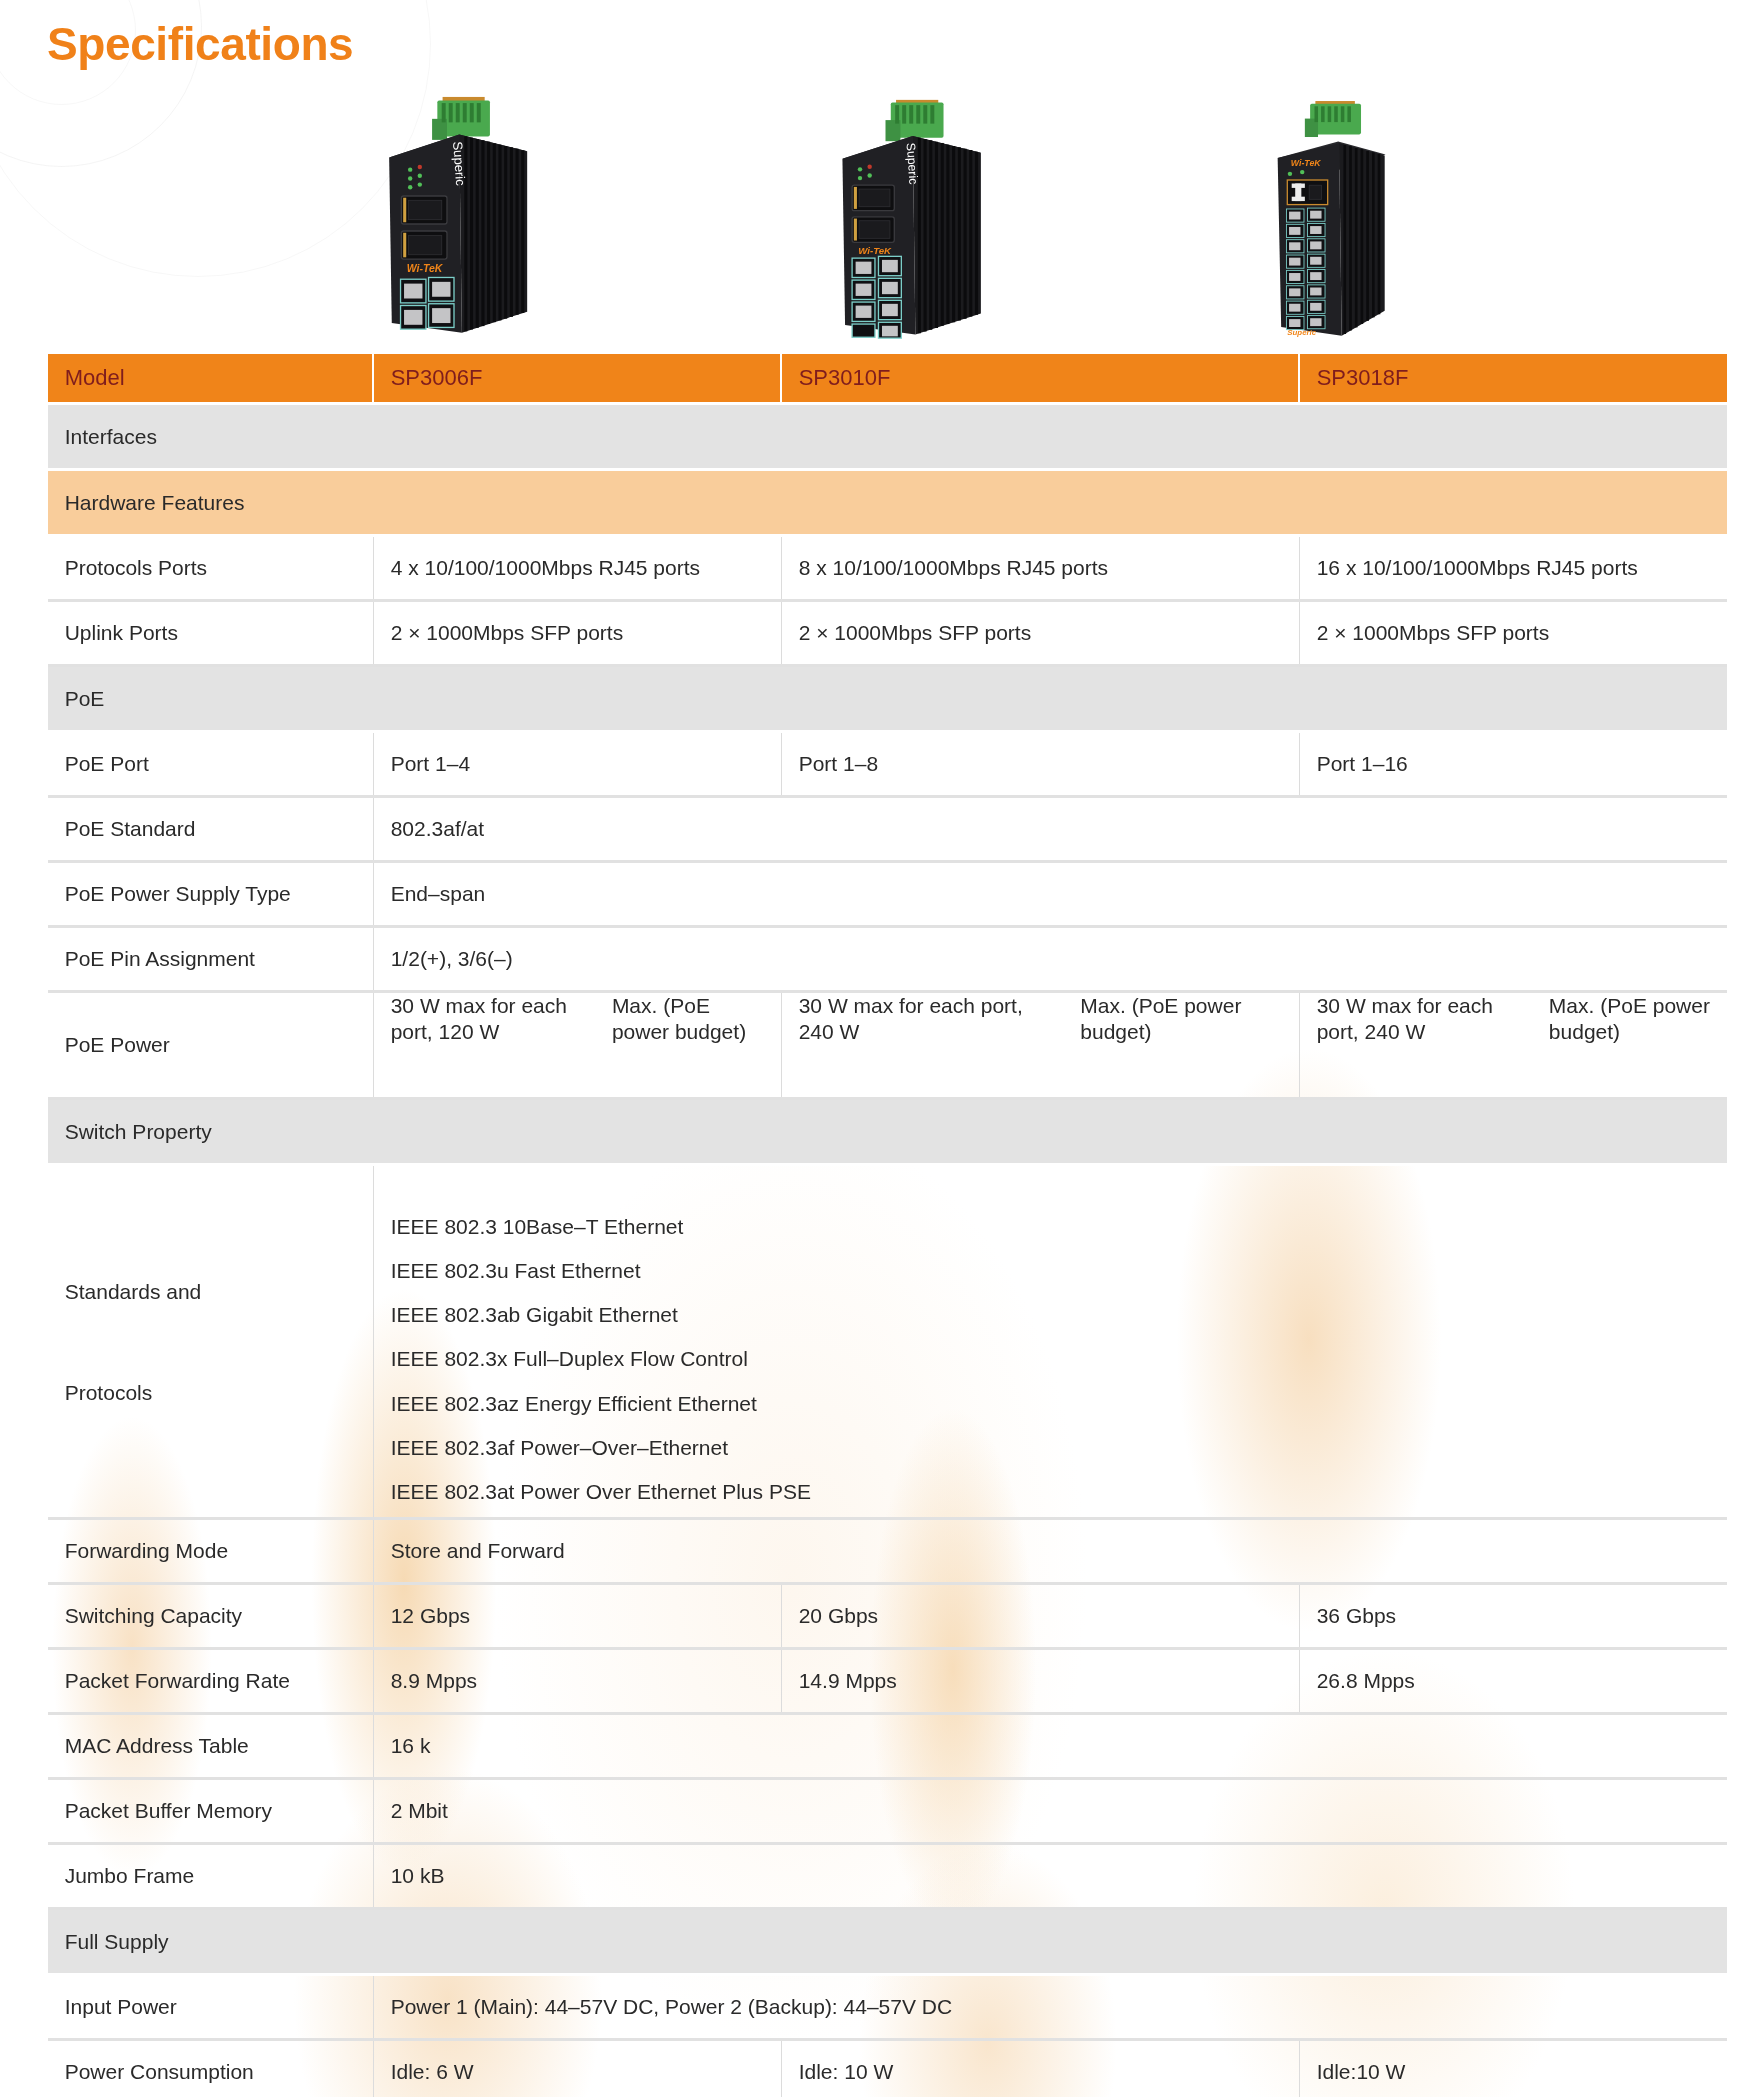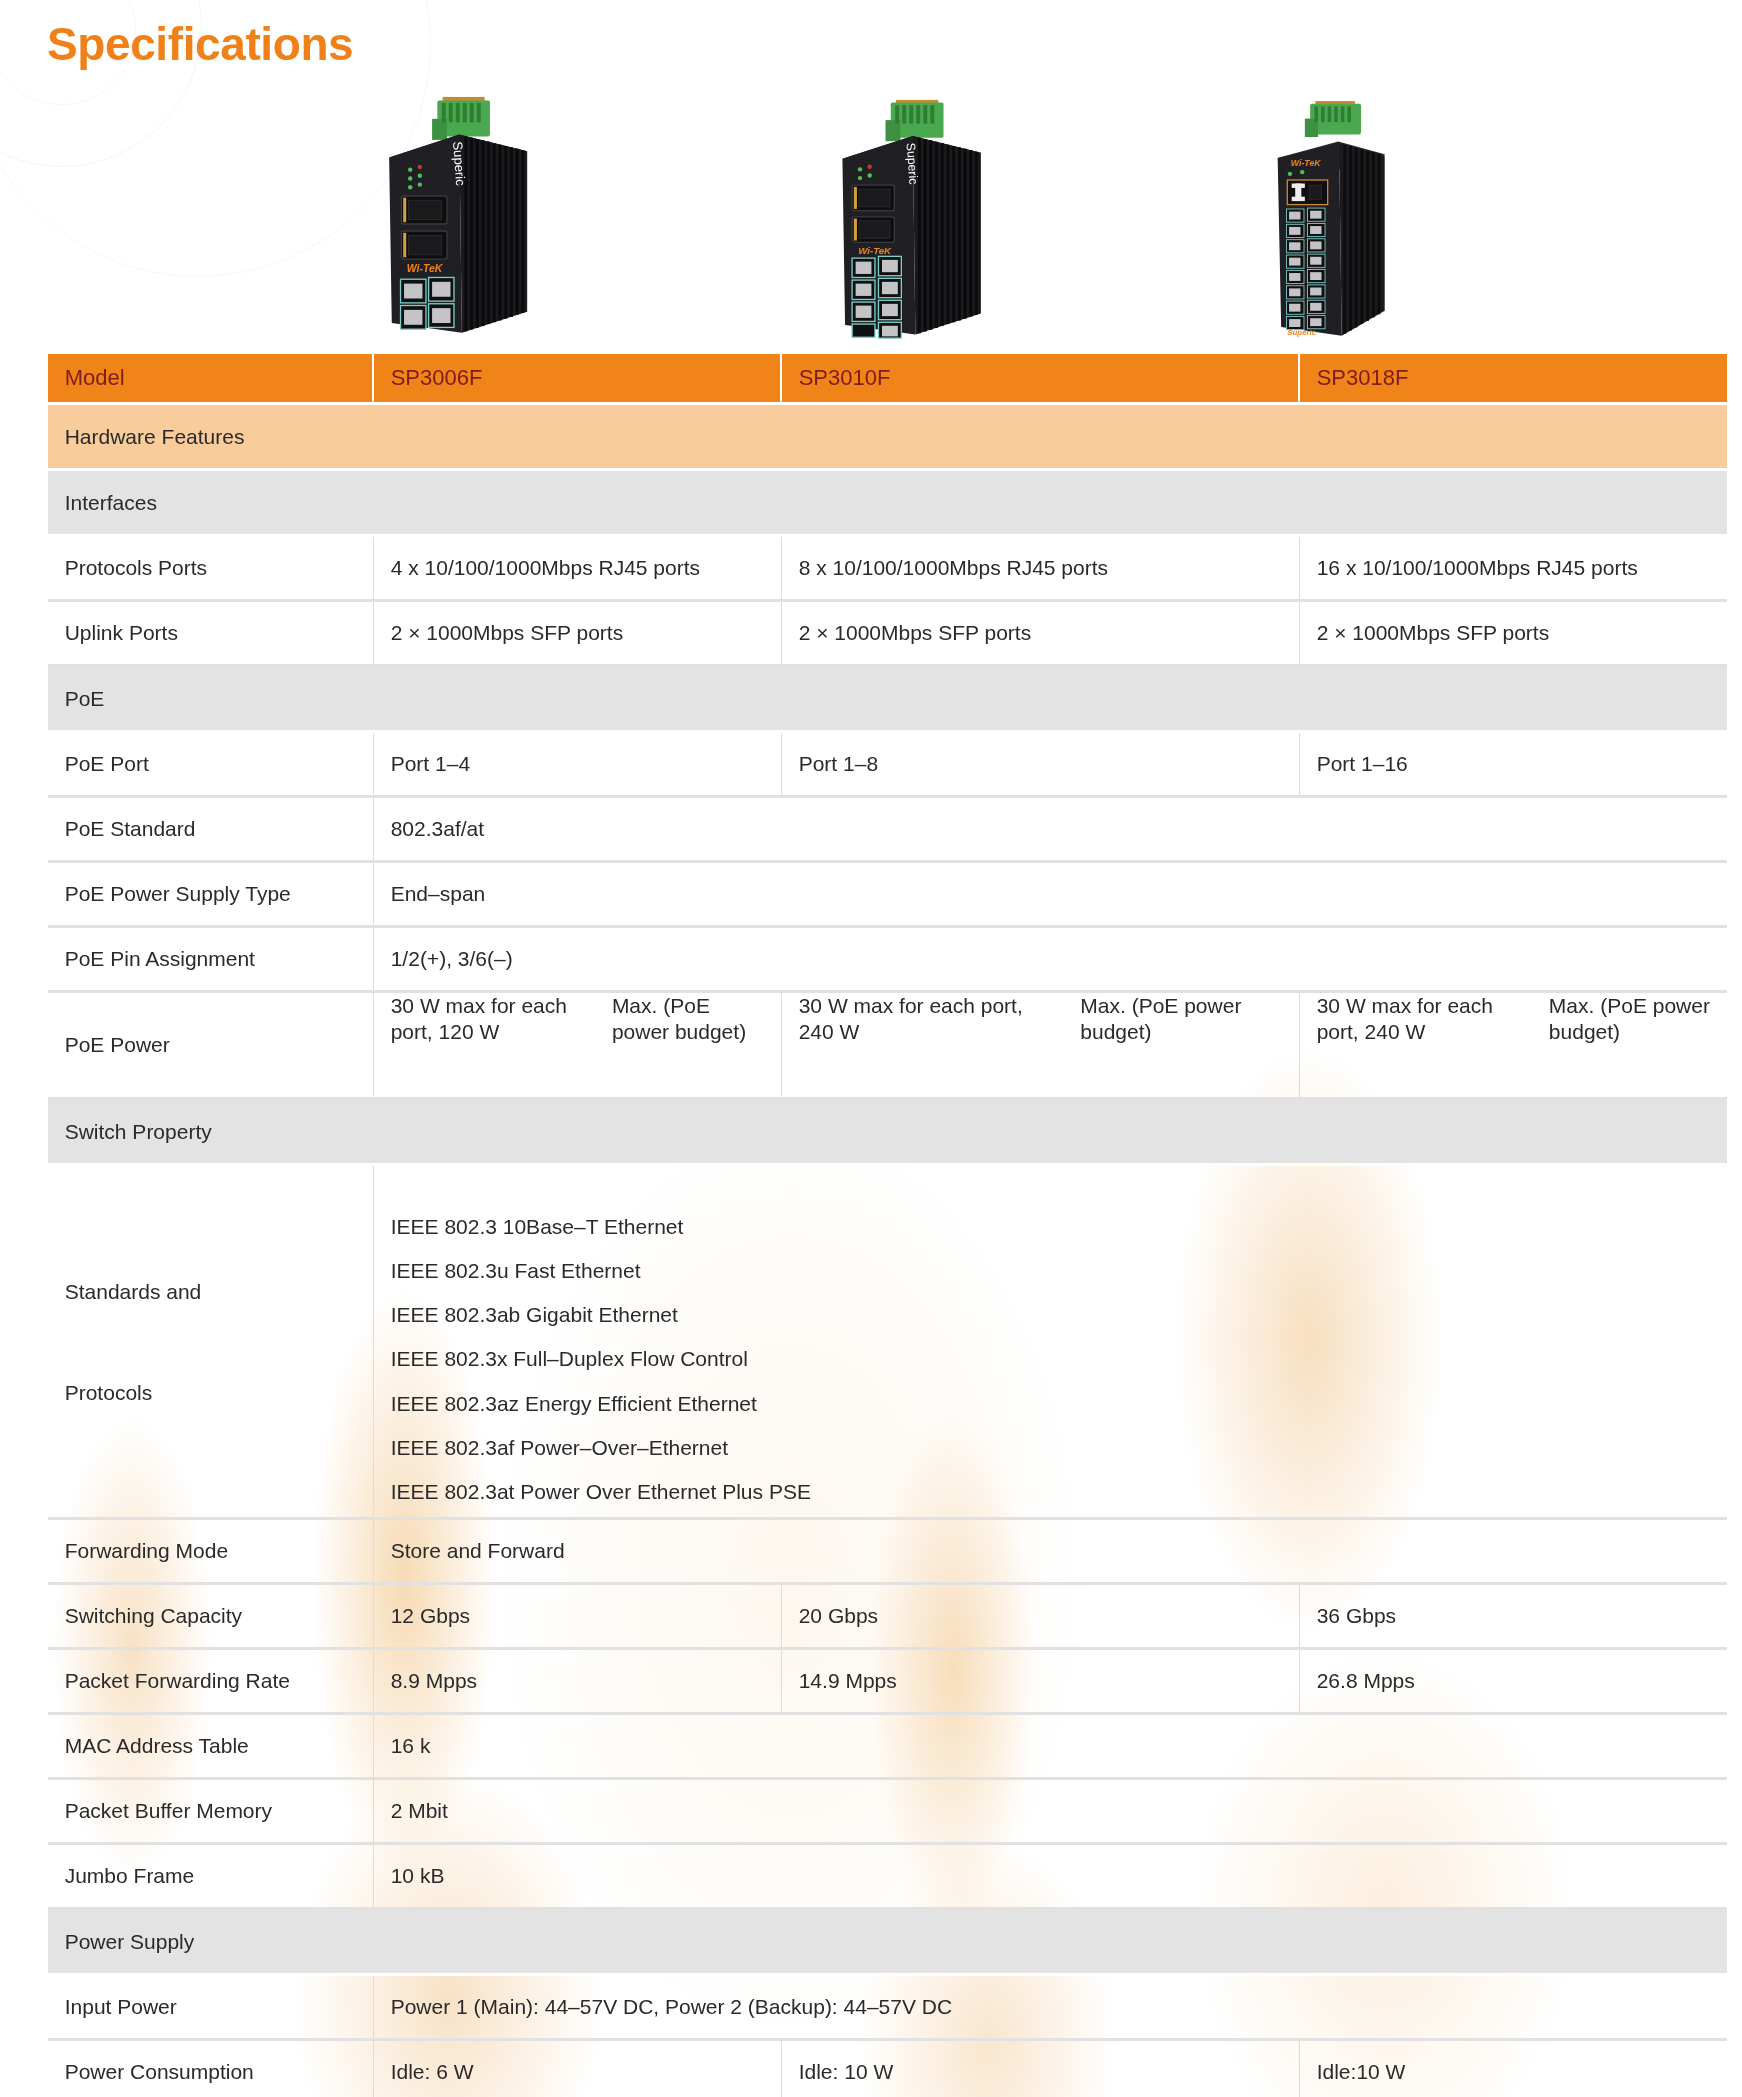--- a/index.html
+++ b/index.html
@@ -268,26 +268,26 @@
 
 <div class="spec-table">
 
   <div class="row h-header">
     <div class="cell c1">Model</div>
     <div class="cell c2">SP3006F</div>
     <div class="cell c3">SP3010F</div>
     <div class="cell c4">SP3018F</div>
   </div>
 
+  <div class="row h-section sec-gray">
+    <div class="sec-label">Interfaces</div>
+  </div>
+
   <div class="row h-section sec-orange">
     <div class="sec-label">Hardware Features</div>
-  </div>
-
-  <div class="row h-section sec-gray">
-    <div class="sec-label">Interfaces</div>
   </div>
 
   <div class="row h-row">
     <div class="cell c1">Protocols Ports</div>
     <div class="cell c2 vr">4 x 10/100/1000Mbps RJ45 ports</div>
     <div class="cell c3 vr">8 x 10/100/1000Mbps RJ45 ports</div>
     <div class="cell c4">16 x 10/100/1000Mbps RJ45 ports</div>
   </div>
 
   <div class="row h-row">
@@ -388,21 +388,21 @@
     <div class="cell c1">Packet Buffer Memory</div>
     <div class="cell cspan">2 Mbit</div>
   </div>
 
   <div class="row h-row">
     <div class="cell c1">Jumbo Frame</div>
     <div class="cell cspan">10 kB</div>
   </div>
 
   <div class="row h-section sec-gray">
-    <div class="sec-label">Power Supply</div>
+    <div class="sec-label">Full Supply</div>
   </div>
 
   <div class="row h-row">
     <div class="cell c1">Input Power</div>
     <div class="cell cspan">Power 1 (Main): 44–57V DC, Power 2 (Backup): 44–57V DC</div>
   </div>
 
   <div class="row h-row">
     <div class="cell c1">Power Consumption</div>
     <div class="cell c2 vr">Idle: 6 W</div>

